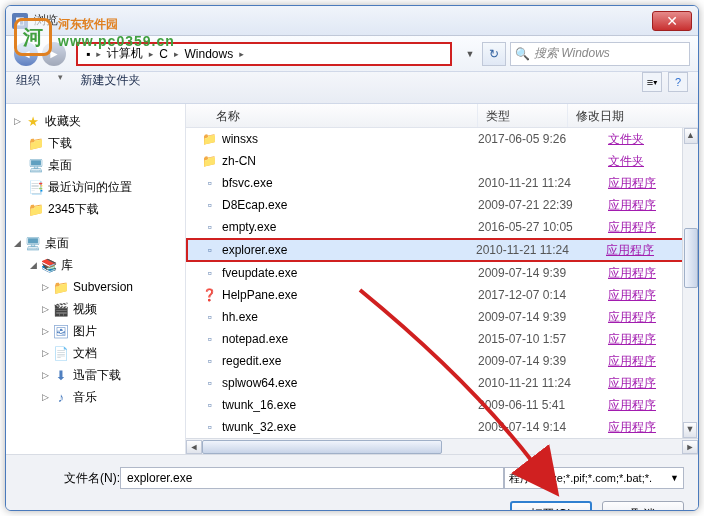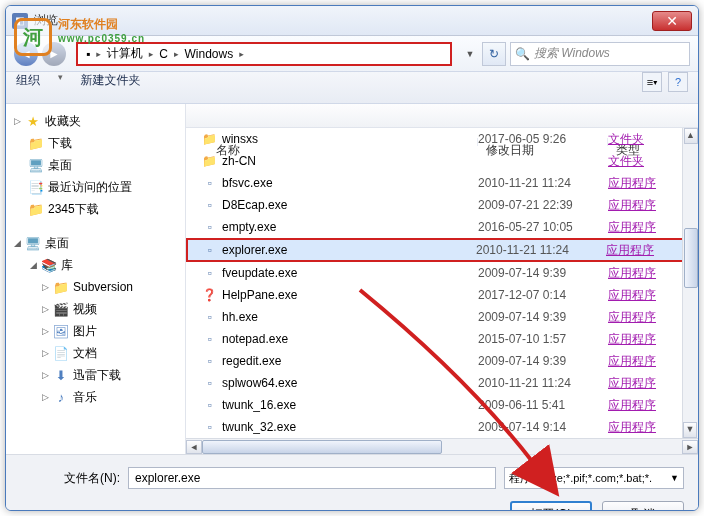--- a/index.html
+++ b/index.html
@@ -35,48 +35,48 @@
 .ic-desktop { color: #60a0c0; }
 .ic-recent { color: #8090a0; }
 .ic-lib { color: #50c0c0; }
 .ic-video { color: #5080c0; }
 .ic-image { color: #5080c0; }
 .ic-doc { color: #8090a0; }
 .ic-download { color: #5080c0; }
 .ic-music { color: #5080c0; }
 .filelist { flex: 1; background: #fff; position: relative; display: flex; flex-direction: column; }
 .fl-header { height: 24px; background: linear-gradient(#fdfdfe, #f0f2f6); border-bottom: 1px solid #e0e4ec; display: flex; font-size: 12px; color: #333; }
-.fl-col { padding: 4px 8px; border-right: 1px solid #e8ecf4; margin-top: 34px; }
+.fl-col { padding: 4px 8px; border-right: 1px solid #e8ecf4; }
 .col-name { flex: 1; padding-left: 30px; }
 .col-date { width: 130px; }
 .col-type { width: 90px; }
 .fl-body { flex: 1; overflow-y: hidden; }
 .fl-row { height: 22px; display: flex; align-items: center; font-size: 12px; padding-left: 6px; }
 .fl-row.selected { background: #d8e8fc; border: 2px solid #d02020; padding-left: 4px; height: 24px; }
 .fl-icon { width: 16px; height: 16px; margin: 0 4px 0 10px; display: flex; align-items: center; justify-content: center; font-size: 12px; }
 .fl-name { flex: 1; }
 .fl-date { width: 130px; color: #555; }
 .fl-type { width: 90px; color: #a21caf; text-decoration: underline; }
 .ic-fold { color: #f0c060; }
 .ic-exe { color: #6080b0; }
 .fl-scroll { height: 16px; background: #f0f2f6; border-top: 1px solid #d8dce4; position: relative; display: flex; align-items: center; }
 .sc-arrow { width: 16px; height: 14px; background: linear-gradient(#fdfdfe, #e0e4ec); border: 1px solid #c0c8d8; font-size: 9px; text-align: center; line-height: 12px; color: #555; cursor: pointer; }
 .sc-track { flex: 1; height: 14px; position: relative; }
 .sc-thumb { position: absolute; left: 0; width: 50%; height: 14px; background: linear-gradient(#f0f4fc, #c8d4e8); border: 1px solid #a0b0c8; border-radius: 2px; cursor: pointer; }
 .bottom { padding: 12px 14px; background: #f0f2f6; border-top: 1px solid #d8dce4; }
-.filename-row { display: flex; align-items: center; gap: 8px; margin-bottom: 12px; }
+.filename-row { display: flex; align-items: center; margin-bottom: 12px; }
 .filename-label { font-size: 12px; width: 100px; text-align: right; }
 .filename-input { flex: 1; height: 22px; border: 1px solid #b0b8c8; background: #fff; padding: 0 6px; font-size: 12px; }
 .filter-select { width: 180px; height: 22px; border: 1px solid #b0b8c8; background: #fff; font-size: 11px; padding: 0 4px; display: flex; align-items: center; justify-content: space-between; cursor: pointer; overflow: hidden; }
 .btn-row { display: flex; justify-content: flex-end; gap: 10px; }
 .btn { width: 82px; height: 26px; font-size: 12px; border: 1px solid #a0a8b8; background: linear-gradient(#fdfdfe, #e0e4ec); border-radius: 3px; cursor: pointer; }
 .btn.primary { border: 2px solid #3080d0; }
 .watermark { position: absolute; top: 16px; left: 18px; font-family: Arial; font-weight: bold; z-index: 100; pointer-events: none; }
 .wm-cn { font-size: 12px; color: #e08020; }
-.wm-url { font-size: 10px; color: #40a040; letter-spacing: 1px; }
+.wm-url { font-size: 14px; color: #40a040; letter-spacing: 1px; }
 .wm-logo { width: 38px; height: 38px; position: absolute; left: -4px; top: 2px; border: 3px solid #e08020; border-radius: 8px; display: flex; align-items: center; justify-content: center; font-size: 20px; color: #40a040; background: rgba(255,255,255,0.6); }
 .wm-text { position: absolute; left: 40px; top: 0; }
 .red-arrow { position: absolute; z-index: 50; pointer-events: none; }
 .red-arrow svg { overflow: visible; }
 .v-scrollbar { position: absolute; right: 0; top: 24px; bottom: 16px; width: 16px; background: #f0f2f6; border-left: 1px solid #d8dce4; }
 .v-scrollbar .sc-arrow { height: 16px; width: 14px; margin: 0 auto; }
 .v-thumb { width: 14px; height: 60px; margin: 0 auto; background: linear-gradient(90deg,#f0f4fc,#c8d4e8); border: 1px solid #a0b0c8; border-radius: 2px; position: absolute; top: 100px; left: 1px; cursor: pointer; }
 </style>
 </head>
 <body>
@@ -182,22 +182,22 @@
       <div class="tree-item indent2">
           <span class="tree-toggle">▷</span>
           <span class="tree-icon ic-music">♪</span>
           <span>音乐</span>
         </div>
     </div>
 
     <div class="filelist">
       <div class="fl-header">
         <div class="fl-col col-name">名称</div>
+        <div class="fl-col col-type">类型</div>
         <div class="fl-col col-date">修改日期</div>
-        <div class="fl-col col-type">类型</div>
       </div>
       <div class="fl-body" id="fl-body">
           <div class="fl-row">
             <span class="fl-icon ic-fold">📁</span>
             <span class="fl-name">winsxs</span>
             <span class="fl-date">2017-06-05 9:26</span>
             <span class="fl-type">文件夹</span>
           </div>
           <div class="fl-row">
             <span class="fl-icon ic-fold">📁</span>

